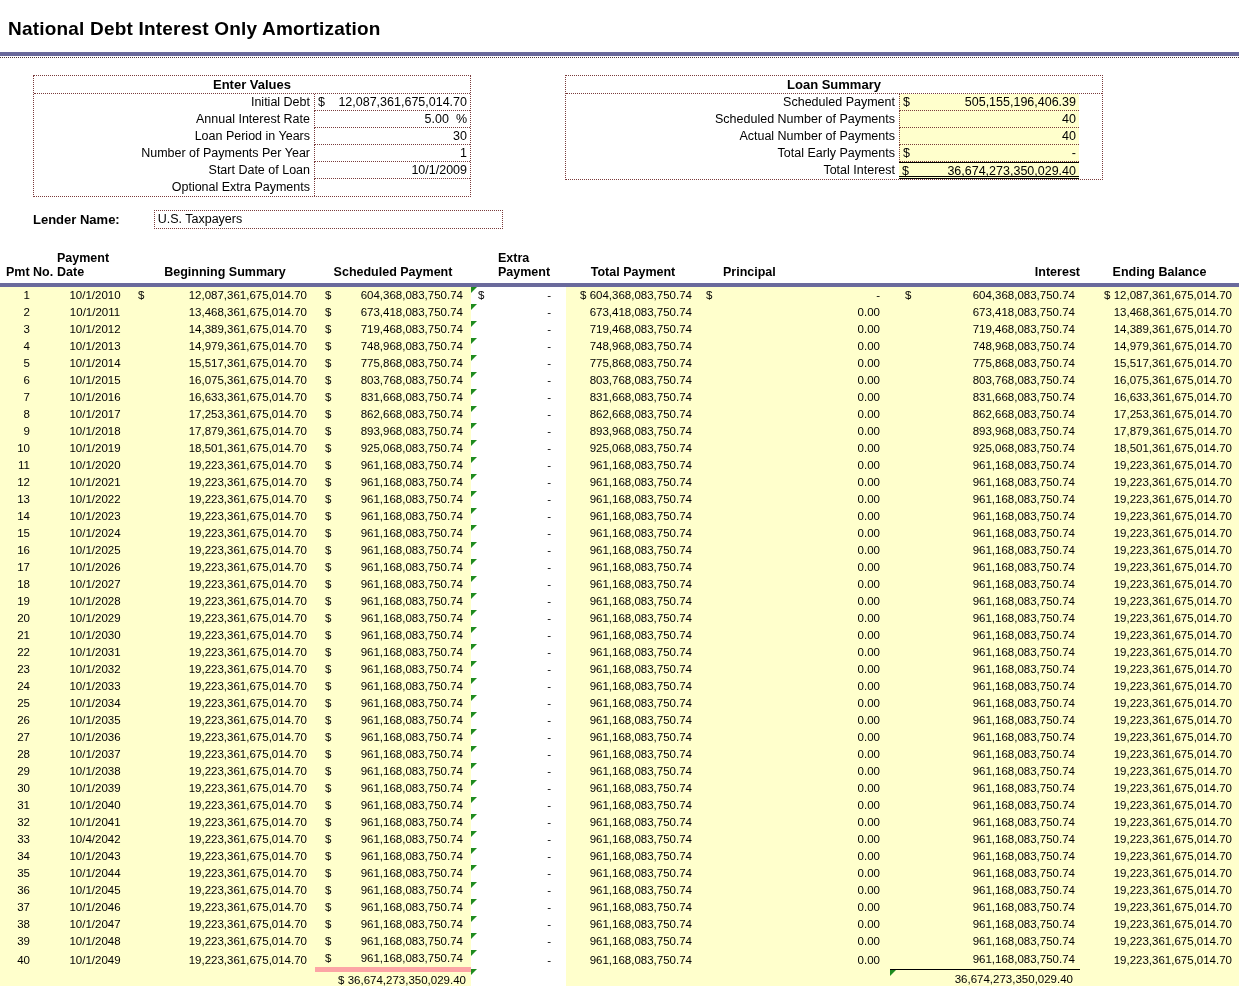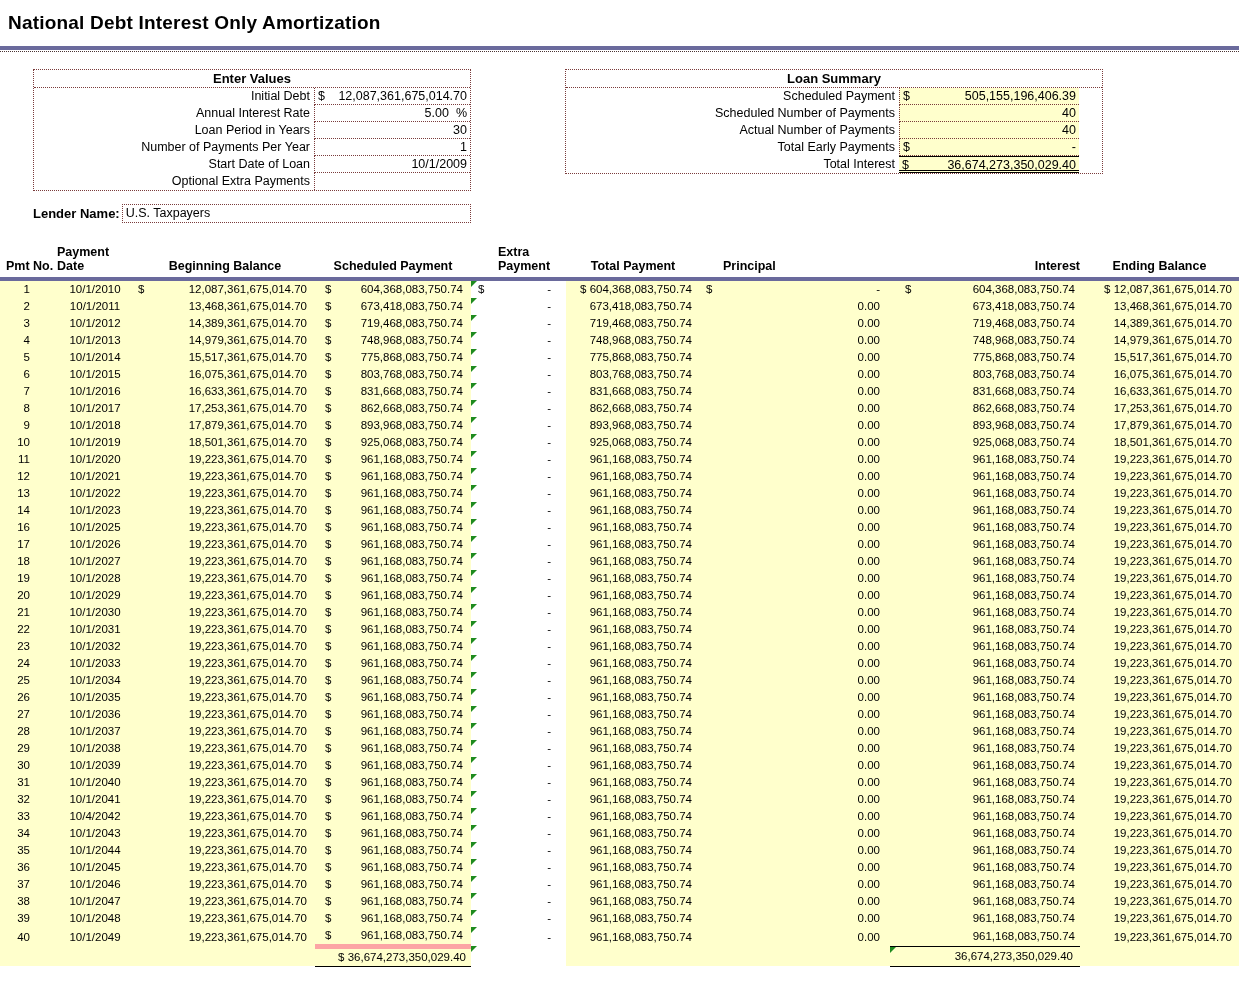--- a/index.html
+++ b/index.html
@@ -1,38 +1,38 @@
 <!DOCTYPE html>
 <html><head>
 <meta charset="utf-8">
 <style>
   html,body{margin:0;padding:0;background:#fff;color:#000;font-family:"Liberation Sans",sans-serif;}
   .page{width:1239px;position:relative;}
-  .title{font-size:19px;font-weight:bold;margin:12px 0 0 8px;letter-spacing:0.2px;}
+  .title{font-size:19px;font-weight:bold;margin:18px 0 0 8px;letter-spacing:0.2px;}
   .rule{height:4px;background:#6a6a9c;margin-top:12px;}
   .rule-dot{height:0;border-top:1px dotted #4a3333;margin-top:1px;}
 
   .top-area{position:relative;height:193px;}
   .box{position:absolute;border:1px dotted #7a3b3b;box-sizing:border-box;font-size:12.5px;}
   .box-header{font-weight:bold;font-size:13px;text-align:center;height:17px;line-height:17px;border-bottom:1px dotted #7a3b3b;}
   .f-row{display:flex;height:17px;line-height:17px;}
   .f-label{text-align:right;padding-right:4px;box-sizing:border-box;white-space:nowrap;}
   .f-value{box-sizing:border-box;border-left:1px dotted #7a3b3b;border-bottom:1px dotted #7a3b3b;display:flex;justify-content:space-between;padding:0 3px;white-space:pre;}
   .f-row:last-child .f-value{border-bottom:none;}
 
   .enter-box{left:33px;top:17px;width:438px;}
   .enter-box .f-label{width:280px;}
   .enter-box .f-value{width:156px;}
 
   .summary-box{left:565px;top:17px;width:538px;}
   .summary-box .f-label{width:333px;}
   .summary-box .f-value{width:180px;background:#FFFFCC;}
   .summary-box .f-row.total-row .f-value{border-top:1px solid #000;border-bottom:3px double #000;border-left:none;}
 
-  .lender{position:absolute;left:33px;top:152px;display:flex;align-items:center;}
+  .lender{position:absolute;left:33px;top:152px;display:flex;align-items:center;gap:32px;}
   .lender-label{font-weight:bold;font-size:13px;margin-right:2px;white-space:nowrap;}
   .lender-field{width:344px;height:17px;line-height:17px;border:1px dotted #7a3b3b;font-size:12.5px;padding-left:3px;}
 
   table{border-collapse:collapse;table-layout:fixed;width:1239px;}
   thead th{vertical-align:bottom;font-size:12.5px;font-weight:bold;text-align:center;padding:0 0 3px 0;border-bottom:4px solid #6a6a9c;line-height:1.15;white-space:normal;}
   th.c-pmt{text-align:left;padding-left:6px;}
   th.c-date{text-align:left;padding-left:2px;}
   th.c-extra{text-align:left;padding-left:27px;padding-right:22px;}
   th.c-principal{text-align:left;padding-left:23px;}
   th.c-interest{text-align:right;padding-left:40px;}
@@ -141,21 +141,21 @@
         <col style="width:7px">
         <col style="width:134px">
         <col style="width:190px">
       <col style="width:190px">
         <col style="width:159px">
     </colgroup>
     <thead>
       <tr>
         <th class="c-pmt">Pmt No.</th>
         <th class="c-date">Payment Date</th>
-        <th class="c-beg">Beginning Balance</th>
+        <th class="c-beg">Beginning Summary</th>
         <th class="c-sched">Scheduled Payment</th>
         <th class="c-extra">Extra Payment</th>
         <th class="c-gap"></th>
         <th class="c-total">Total Payment</th>
         <th class="c-principal">Principal</th>
         <th class="c-interest">Interest</th>
         <th class="c-end">Ending Balance</th>
       </tr>
     </thead>
     <tbody>
@@ -311,20 +311,32 @@
           <td class="c-extra">-</td>
           <td class="c-gap"></td>
           <td class="c-total">961,168,083,750.74</td>
           <td class="c-principal">0.00</td>
           <td class="c-interest">961,168,083,750.74</td>
           <td class="c-end">19,223,361,675,014.70</td>
         </tr>
         <tr>
           <td class="c-pmt">14</td>
           <td class="c-date">10/1/2023</td>
+          <td class="c-beg">19,223,361,675,014.70</td>
+          <td class="c-sched"><span class="dsign">$</span><span>961,168,083,750.74</span></td>
+          <td class="c-extra">-</td>
+          <td class="c-gap"></td>
+          <td class="c-total">961,168,083,750.74</td>
+          <td class="c-principal">0.00</td>
+          <td class="c-interest">961,168,083,750.74</td>
+          <td class="c-end">19,223,361,675,014.70</td>
+        </tr>
+        <tr>
+          <td class="c-pmt">15</td>
+          <td class="c-date">10/1/2024</td>
           <td class="c-beg">19,223,361,675,014.70</td>
           <td class="c-sched"><span class="dsign">$</span><span>961,168,083,750.74</span></td>
           <td class="c-extra">-</td>
           <td class="c-gap"></td>
           <td class="c-total">961,168,083,750.74</td>
           <td class="c-principal">0.00</td>
           <td class="c-interest">961,168,083,750.74</td>
           <td class="c-end">19,223,361,675,014.70</td>
         </tr>
         <tr>

